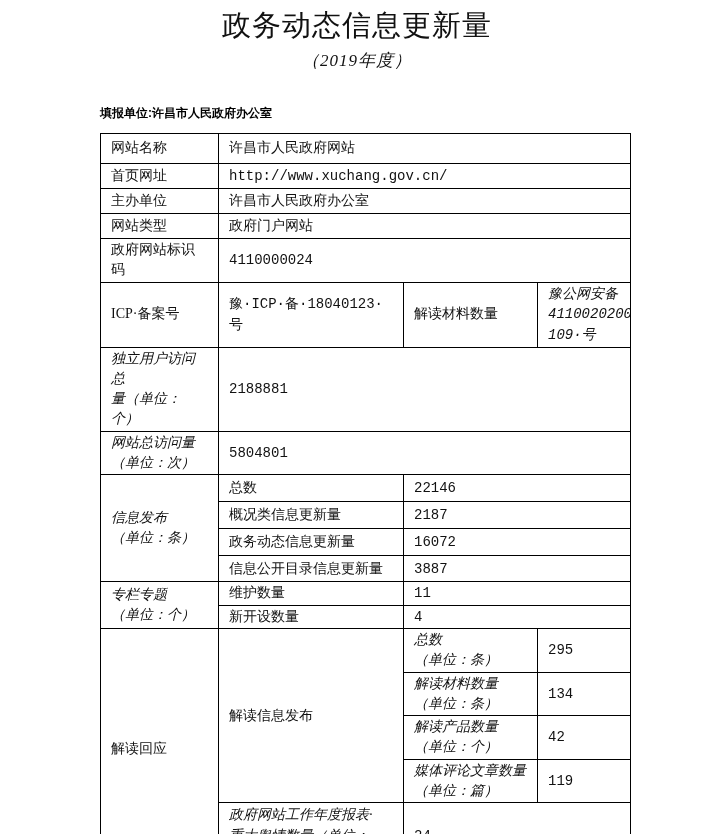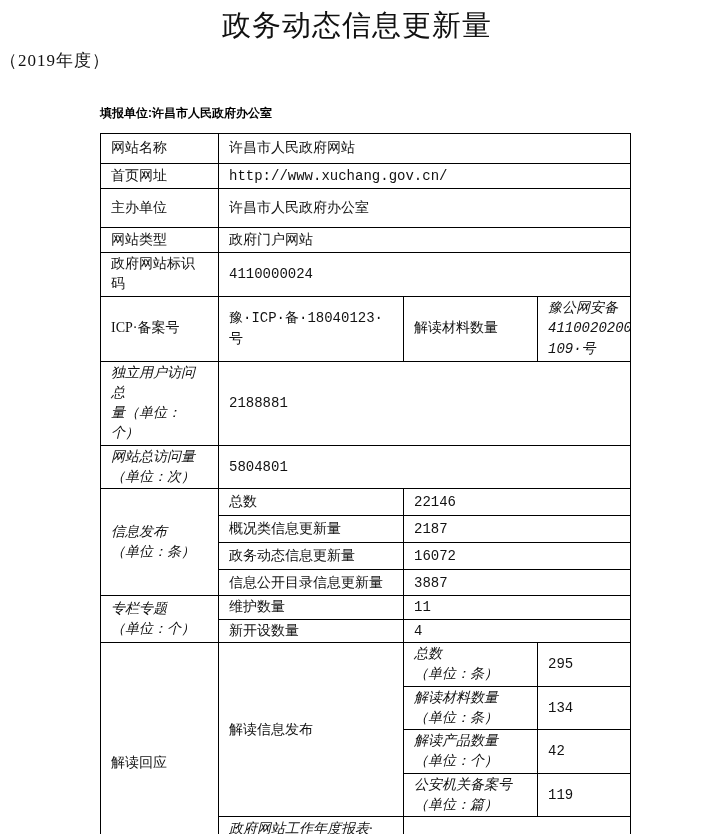--- a/index.html
+++ b/index.html
@@ -8,21 +8,21 @@
     font-family:"Liberation Serif","DejaVu Serif",serif;
     color:#111;overflow:hidden;
   }
   .title{
     position:absolute;top:6px;left:0;width:714px;
     text-align:center;font-size:29px;font-weight:normal;
     letter-spacing:1px;
   }
   .subtitle{
     position:absolute;top:49px;left:0;width:714px;
-    font-size:17px;letter-spacing:1px;
+    text-align:center;font-size:17px;letter-spacing:1px;font-style:italic;
   }
   .report-unit{
     position:absolute;top:105px;left:100px;
     font-family:"Liberation Sans","DejaVu Sans",sans-serif;
     font-size:12px;font-weight:bold;color:#000;
   }
   table.report{
     position:absolute;left:100px;top:133px;width:530px;
     border-collapse:collapse;table-layout:fixed;
     border:1px solid #000;border-bottom:4px solid #000;
@@ -53,21 +53,21 @@
 
   <tbody>
       <tr style="height:30px">
     <td>网站名称</td>
     <td colspan="3">许昌市人民政府网站</td>
   </tr>
   <tr style="height:25px">
     <td>首页网址</td>
     <td colspan="3" class="num">http://www.xuchang.gov.cn/</td>
   </tr>
-  <tr style="height:39px">
+  <tr style="height:25px">
     <td>主办单位</td>
     <td colspan="3">许昌市人民政府办公室</td>
   </tr>
   <tr style="height:25px">
     <td>网站类型</td>
     <td colspan="3">政府门户网站</td>
   </tr>
   <tr style="height:25px">
     <td>政府网站标识码</td>
     <td colspan="3" class="num">4110000024</td>
@@ -134,21 +134,21 @@
     <td class="pre">解读材料数量
 （单位：条）</td>
     <td class="num">134</td>
   </tr>
   <tr style="height:42px">
     <td class="pre">解读产品数量
 （单位：个）</td>
     <td class="num">42</td>
   </tr>
   <tr style="height:42px">
-    <td class="pre">公安机关备案号
+    <td class="pre">媒体评论文章数量
 （单位：篇）</td>
     <td class="num">119</td>
   </tr>
   <tr style="height:66px">
     <td class="pre">政府网站工作年度报表·
 重大舆情数量（单位：·
 次）</td>
     <td colspan="2" class="num">24</td>
   </tr>
 

